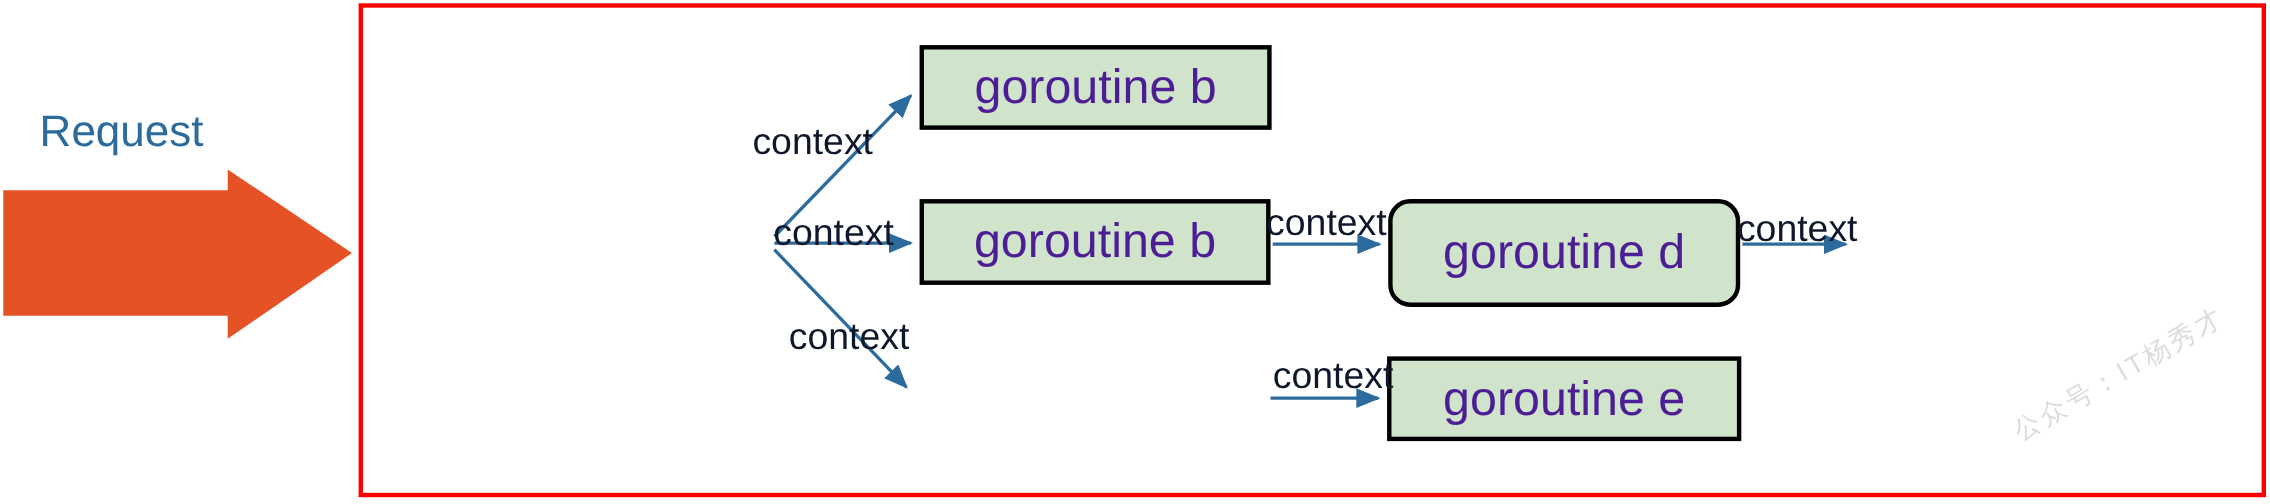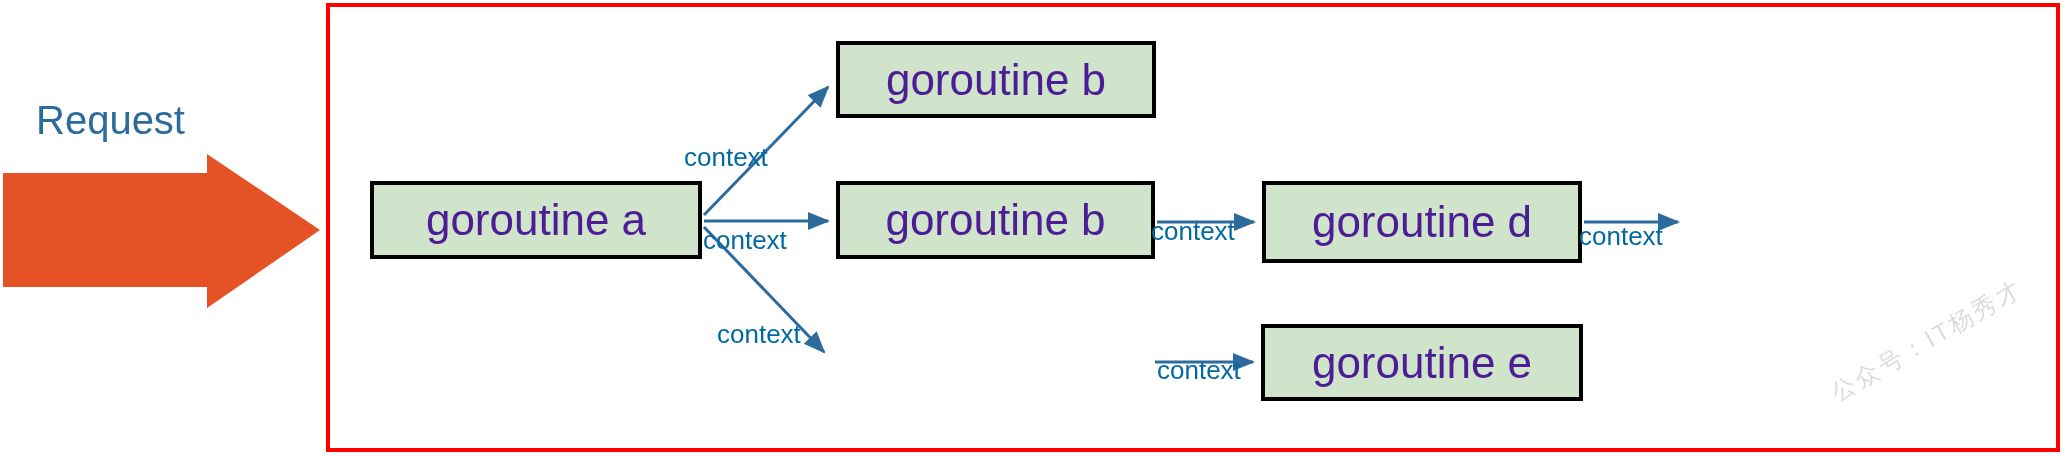--- a/index.html
+++ b/index.html
@@ -49,38 +49,37 @@
     align-items: center;
     justify-content: center;
     font-size: 44px;
     color: #4c1d95;
     white-space: nowrap;
   }
   .box-a     { left: 370px;  top: 181px; width: 332px; height: 78px; }
   .box-btop  { left: 836px;  top: 41px;  width: 320px; height: 77px; }
   .box-bmid  { left: 836px;  top: 181px; width: 319px; height: 78px; }
   .box-c     { left: 832px;  top: 324px; width: 321px; height: 77px; }
-  .box-d     { left: 1262px; top: 181px; width: 320px; height: 82px; }
+  .box-d     { left: 1262px; top: 181px; width: 320px; height: 98px; border-radius: 20px; }
   .box-e     { left: 1261px; top: 324px; width: 322px; height: 77px; }
   .box-f     { left: 1686px; top: 181px; width: 322px; height: 78px; }
   
   .edges-layer {
     position: absolute;
     left: 0;
     top: 0;
     pointer-events: none;
   }
   
   .ctx {
     position: absolute;
-    font-size: 26px;
-    color: #0369a1;
+    font-size: 34px;
+    color: #0f172a;
     white-space: nowrap;
     line-height: 1;
-    margin-top: 32px;
   }
   .ctx-1 { left: 684px;  top: 112px; }
   .ctx-2 { left: 703px;  top: 195px; }
   .ctx-3 { left: 717px;  top: 289px; }
   .ctx-4 { left: 1151px; top: 186px; }
   .ctx-5 { left: 1579px; top: 191px; }
   .ctx-6 { left: 1157px; top: 325px; }
   
   .watermark {
     position: absolute;
@@ -115,21 +114,20 @@
       </marker>
     </defs>
     <line x1="704" y1="215" x2="828" y2="87" stroke="#2c6b9c" stroke-width="3" marker-end="url(#arrowhead)"></line>
     <line x1="704" y1="221" x2="828" y2="221" stroke="#2c6b9c" stroke-width="3" marker-end="url(#arrowhead)"></line>
     <line x1="704" y1="227" x2="824" y2="352" stroke="#2c6b9c" stroke-width="3" marker-end="url(#arrowhead)"></line>
     <line x1="1157" y1="222" x2="1254" y2="222" stroke="#2c6b9c" stroke-width="3" marker-end="url(#arrowhead)"></line>
     <line x1="1584" y1="222" x2="1678" y2="222" stroke="#2c6b9c" stroke-width="3" marker-end="url(#arrowhead)"></line>
     <line x1="1155" y1="362" x2="1253" y2="362" stroke="#2c6b9c" stroke-width="3" marker-end="url(#arrowhead)"></line>
   </svg>
 
-  <div class="gbox box-a">goroutine a</div>
   <div class="gbox box-btop">goroutine b</div>
   <div class="gbox box-bmid">goroutine b</div>
   <div class="gbox box-d">goroutine d</div>
   <div class="gbox box-e">goroutine e</div>
 
   <span class="ctx ctx-1">context</span>
   <span class="ctx ctx-2">context</span>
   <span class="ctx ctx-3">context</span>
   <span class="ctx ctx-4">context</span>
   <span class="ctx ctx-5">context</span>

